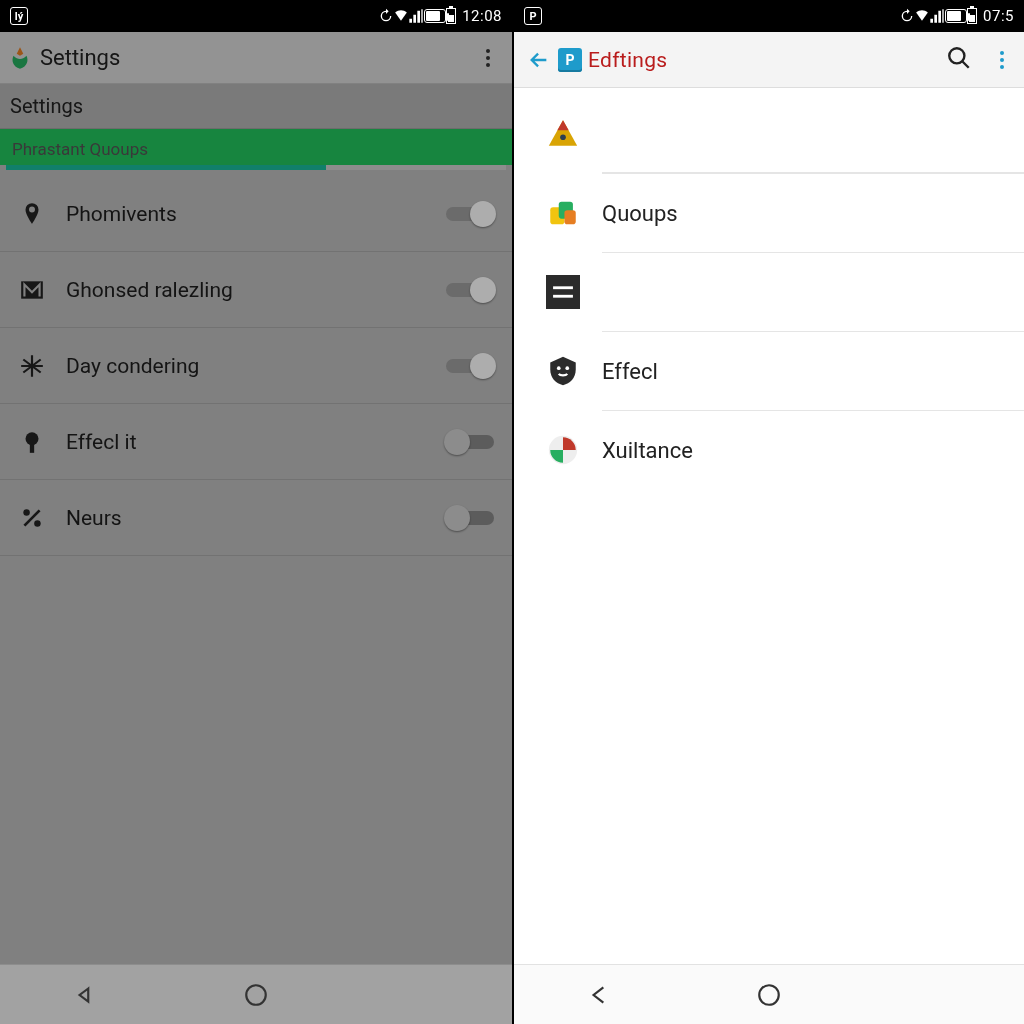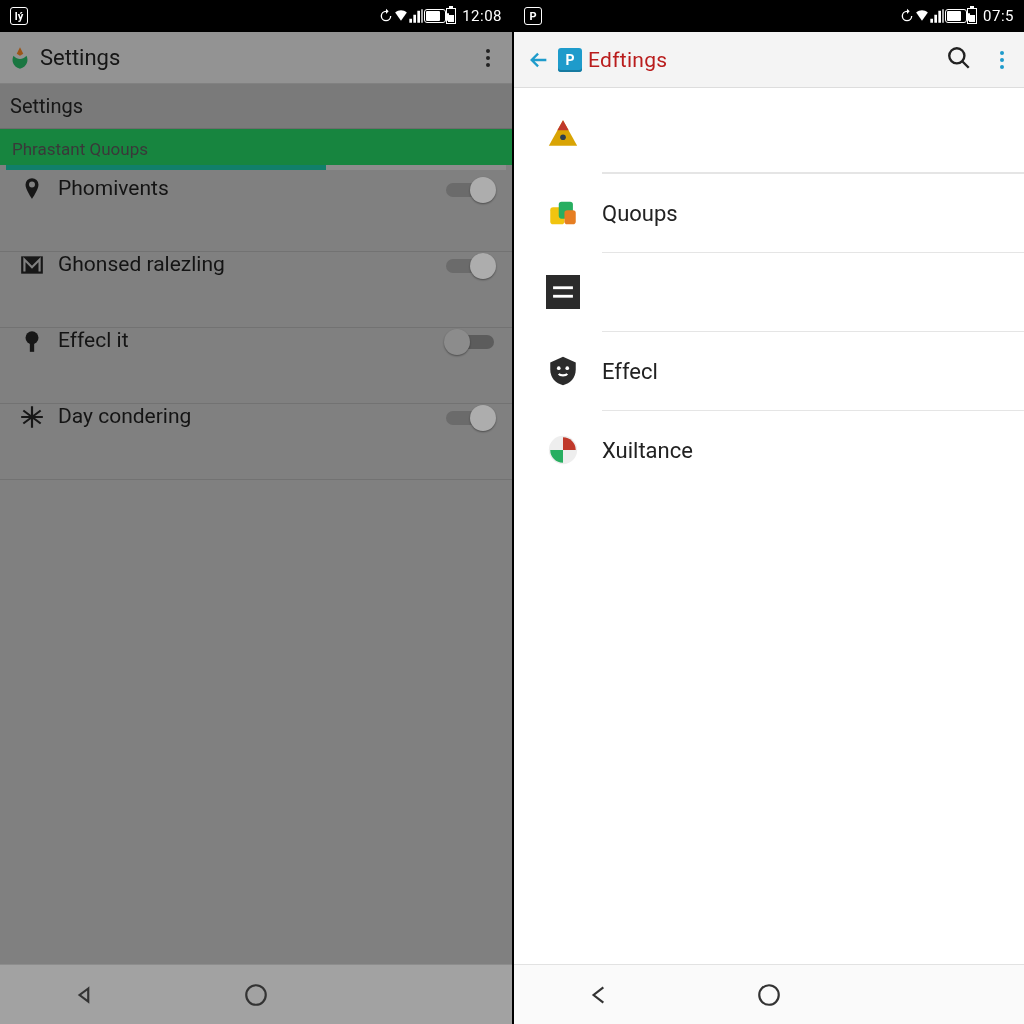--- a/index.html
+++ b/index.html
@@ -29,21 +29,21 @@
   .kebab { width: 24px; height: 24px; display:flex; flex-direction:column; align-items:center; justify-content:center; gap:3px; cursor:pointer; }
   .kebab span { width:4px; height:4px; background:#333; border-radius:50%; }
 
   
   .left-body { flex: 1; background: #bdbdbd; font-size: 0; }
   .section-header { background: #b4b4b4; padding: 10px 10px; font-size: 20px; color:#222; border-bottom: 1px solid #a0a0a0; }
   .subcat { padding: 10px 12px 6px; font-size: 17px; color: #555; background:#22c55e; }
   .progress { height: 5px; background:#d0d0d0; margin: 0 6px 6px; position:relative; }
   .progress .fill { position:absolute; left:0; top:0; bottom:0; width:64%; background:#1abc9c; }
 
-  .setting-row { display:flex; align-items:flex-start; height: 76px; padding: 0 14px 0 10px; border-bottom: 1px solid #a8a8a8; background:#bdbdbd; }
+  .setting-row { display:flex; align-items:center; height: 76px; padding: 0 14px 0 10px; border-bottom: 1px solid #a8a8a8; background:#bdbdbd;gap:8px; }
   .setting-row .row-icon { width: 44px; display:flex; justify-content:center; }
   .setting-row .row-label { flex:1; font-size: 21px; color:#1e1e1e; padding-left: 4px; }
   .toggle { width: 56px; height: 28px; position:relative; }
   .toggle .track { position:absolute; left:4px; right:4px; top:7px; height:14px; background:#9e9e9e; border-radius:7px; }
   .toggle .thumb { position:absolute; width:26px; height:26px; top:1px; right:2px; background:#fff; border-radius:50%; box-shadow:0 1px 2px rgba(0,0,0,0.4); }
   .toggle.off .thumb { left:2px; right:auto; background:#cfcfcf; }
   .toggle.off .track { background:#888; }
   .setting-row .row-icon svg { width:26px; height:26px; fill:#222; }
 
   
@@ -153,38 +153,52 @@
           </div>
           <div class="row-label">Ghonsed ralezling</div>
           <div class="toggle ">
             <div class="track"></div>
             <div class="thumb"></div>
           </div>
         </div>
         <div class="setting-row">
           <div class="row-icon">
             <svg viewBox="0 0 24 24">
+              <path d="M12 2v20M4 6l16 12M4 18L20 6M2 12h20" stroke="#222" stroke-width="2"></path>
+            </svg>
+          </div>
+          <div class="row-label">Day condering</div>
+          <div class="toggle ">
+            <div class="track"></div>
+            <div class="thumb"></div>
+          </div>
+        </div>
+        <div class="setting-row">
+          <div class="row-icon">
+            <svg viewBox="0 0 24 24">
               <circle cx="12" cy="9" r="6"></circle>
               <rect x="10" y="14" width="4" height="8"></rect>
             </svg>
           </div>
           <div class="row-label">Effecl it</div>
           <div class="toggle off">
             <div class="track"></div>
             <div class="thumb"></div>
           </div>
         </div>
         <div class="setting-row">
           <div class="row-icon">
             <svg viewBox="0 0 24 24">
-              <path d="M12 2v20M4 6l16 12M4 18L20 6M2 12h20" stroke="#222" stroke-width="2"></path>
-            </svg>
-          </div>
-          <div class="row-label">Day condering</div>
-          <div class="toggle ">
+              <circle cx="7" cy="7" r="3"></circle>
+              <circle cx="17" cy="17" r="3"></circle>
+              <path d="M5 19L19 5" stroke="#222" stroke-width="2.5"></path>
+            </svg>
+          </div>
+          <div class="row-label">Neurs</div>
+          <div class="toggle off">
             <div class="track"></div>
             <div class="thumb"></div>
           </div>
         </div>
       </div>
   </div>
 
   <div class="dim"></div>
 
   <div class="navbar">

